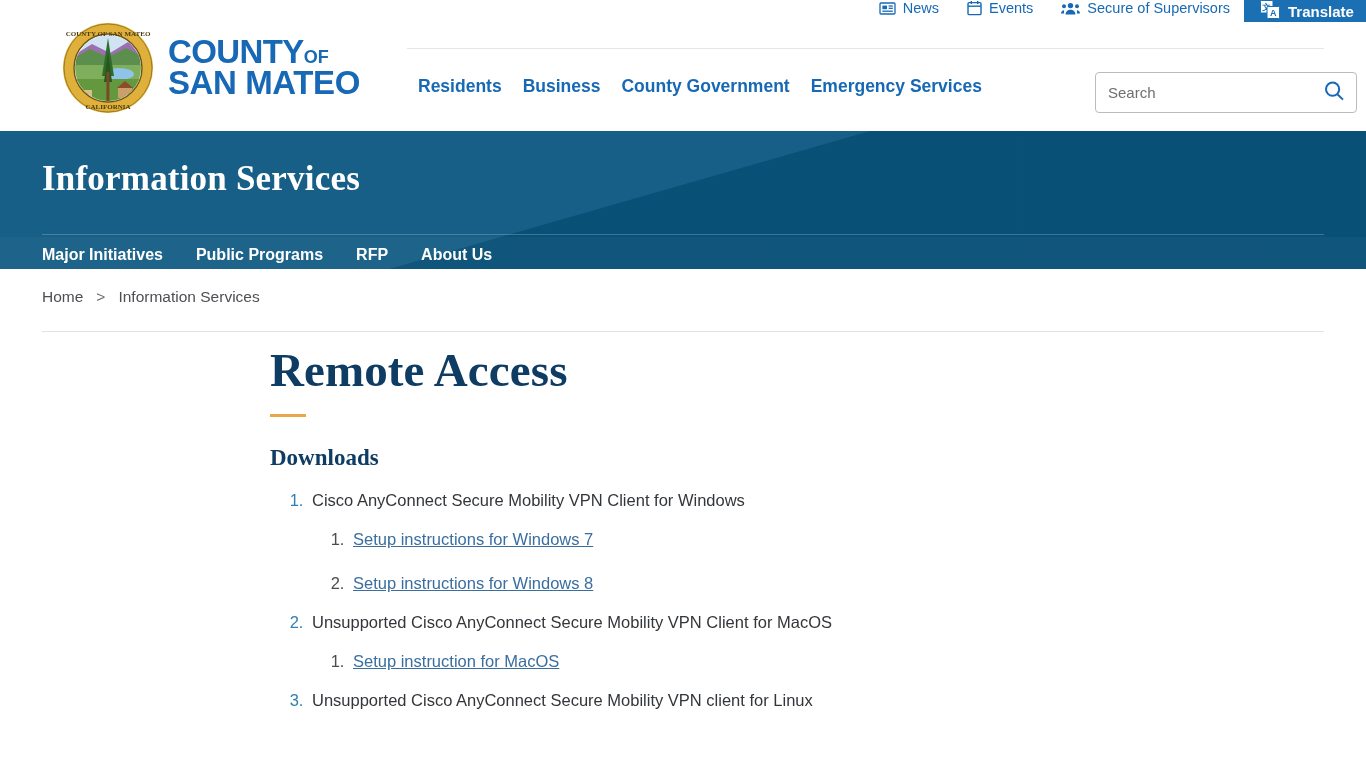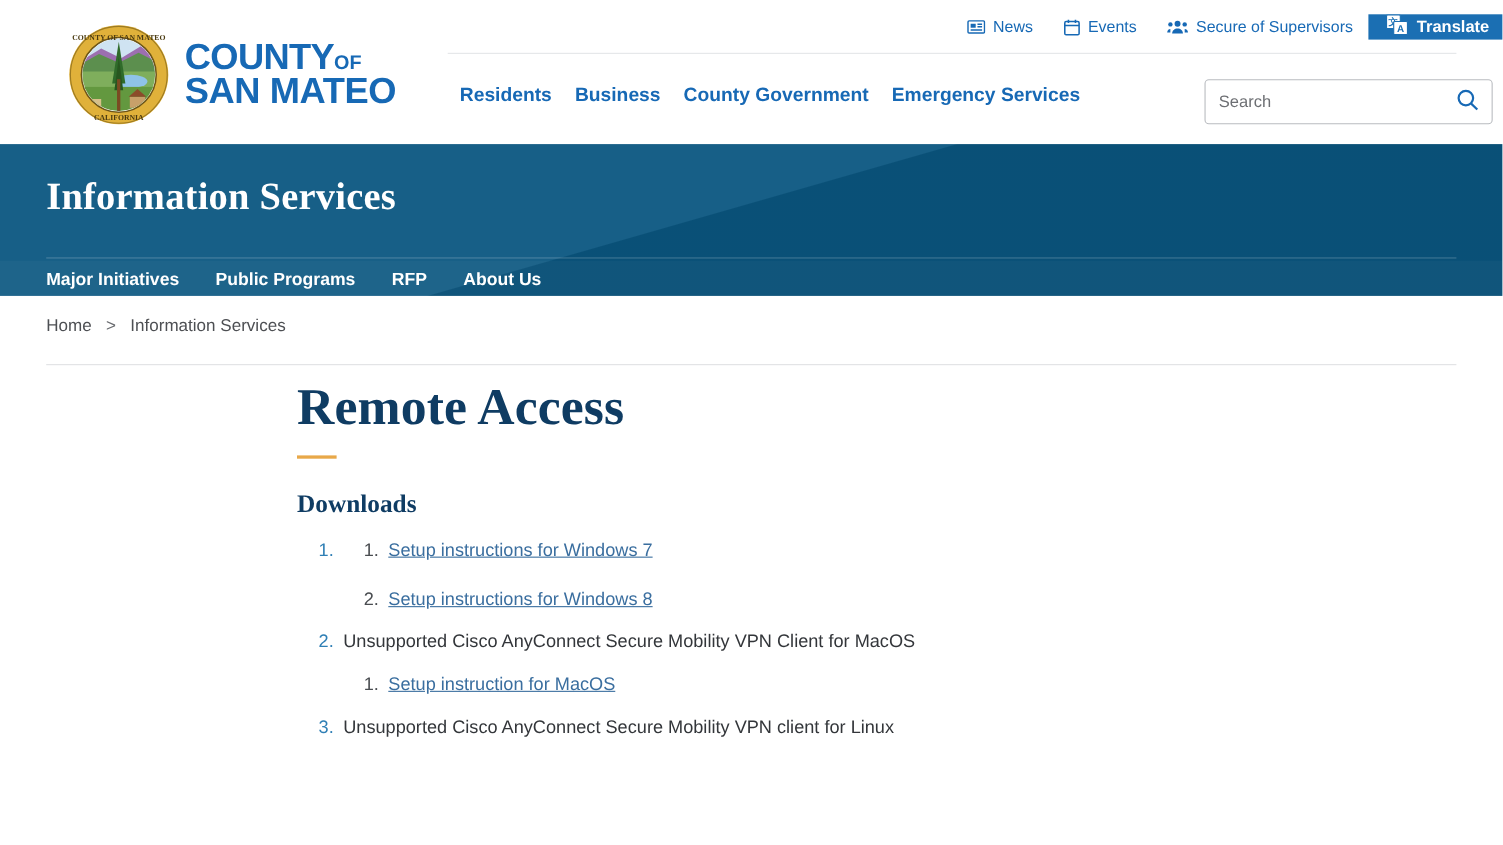--- a/index.html
+++ b/index.html
@@ -15,21 +15,21 @@
 
   .logo-block { position: absolute; left: 62px; top: 22px; display: flex; align-items: center; }
   .seal { width: 92px; height: 92px; position: relative; text-align: center; }
   .wordmark { margin-left: 14px; line-height: 0.93; }
   .wm-line1 { font-size: 33px; font-weight: bold; color: #1769b5; letter-spacing: -0.6px; white-space: nowrap; }
   .wm-line1 .small { font-size: 18px; font-weight: bold; letter-spacing: 0; }
   .wm-line2 { font-size: 33px; font-weight: bold; color: #1769b5; letter-spacing: -0.4px; white-space: nowrap; }
 
   .util-divider { position: absolute; left: 407px; top: 48px; width: 917px; height: 1px; background: #e4e6e8; }
 
-  .utility-bar { position: absolute; right: 0; top: 0; height: 49px; display: flex; align-items: center; }
+  .utility-bar { position: absolute; right: 0; top: 0; height: 49px; display: flex; align-items: flex-start; }
   .util-item { display: flex; align-items: center; gap: 7px; padding: 0 14px; color: #1769b5; font-size: 14.5px; white-space: nowrap; cursor: pointer; }
   .util-item svg { display: block; }
   .translate-btn { display: flex; align-items: center; gap: 8px; background: #1b6fb3; color: #fff; padding: 0 18px 0 16px; font-size: 15px; font-weight: bold; cursor: pointer; width: 122px; }
 
   .mainnav { position: absolute; left: 418px; top: 76px; display: flex; align-items: center; gap: 21px; }
   .mainnav a { color: #1769b5; font-size: 17.5px; font-weight: bold; text-decoration: none; white-space: nowrap; cursor: pointer; }
 
   .search-wrap { position: absolute; left: 1095px; top: 72px; width: 262px; height: 41px;
     border: 1px solid #b9bcc0; border-radius: 4px; display: flex; align-items: center; background: #fff; }
   .search-input { border: 0; outline: 0; flex: 1; height: 100%; padding: 0 12px; font-size: 15px; color: #4a4a4a;
@@ -214,20 +214,21 @@
 </div>
 
 <div class="main">
   <div class="content">
     <h1 class="page-title">Remote Access</h1>
     <div class="accent"></div>
     <h2 class="sub-title">Downloads</h2>
 
     <ol class="lvl1">
       <li>
+        <span>Cisco AnyConnect Secure Mobility VPN Client for Windows</span>
         <ol class="lvl2">
           <li>
             <a class="doc-link">Setup instructions for Windows 7</a>
           </li>
           <li>
             <a class="doc-link">Setup instructions for Windows 8</a>
           </li>
         </ol>
       </li>
       <li>

